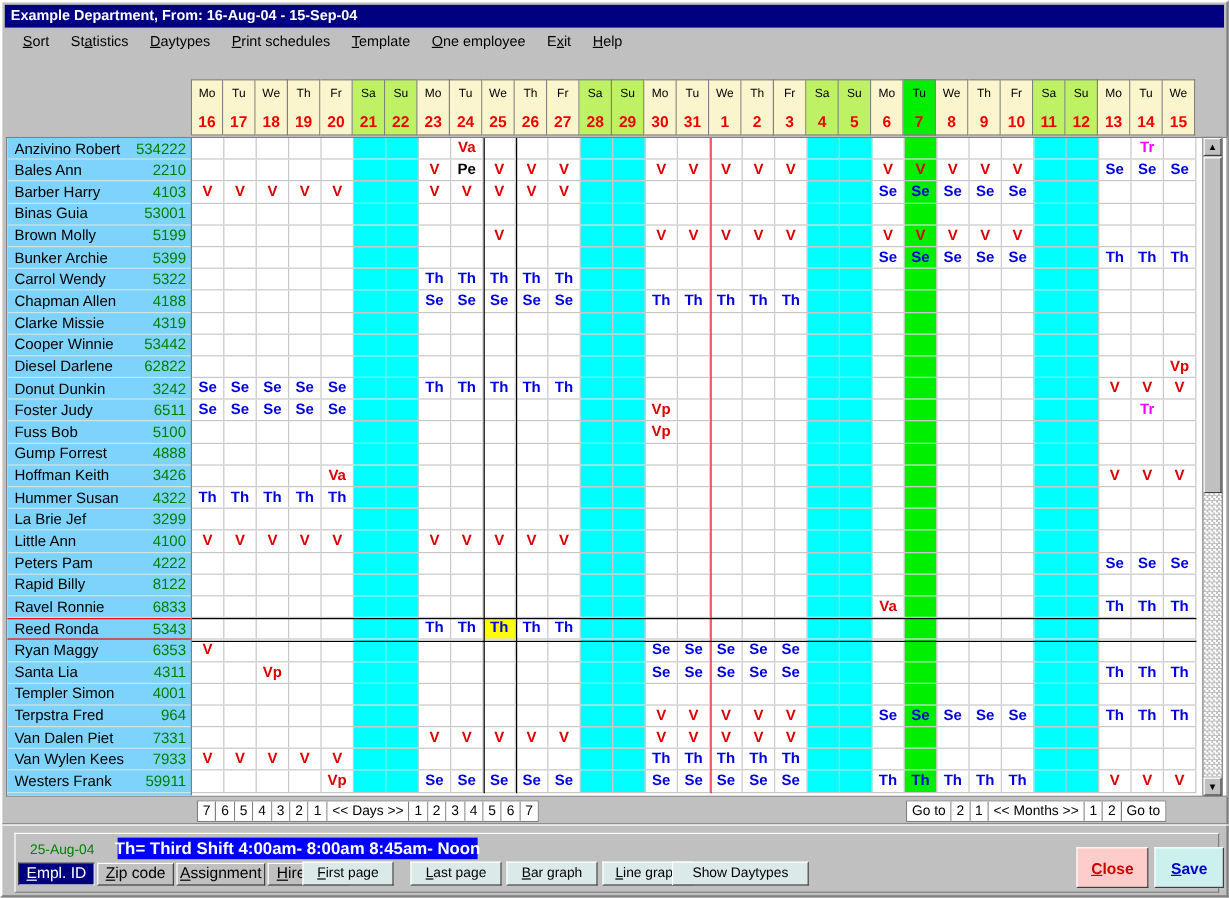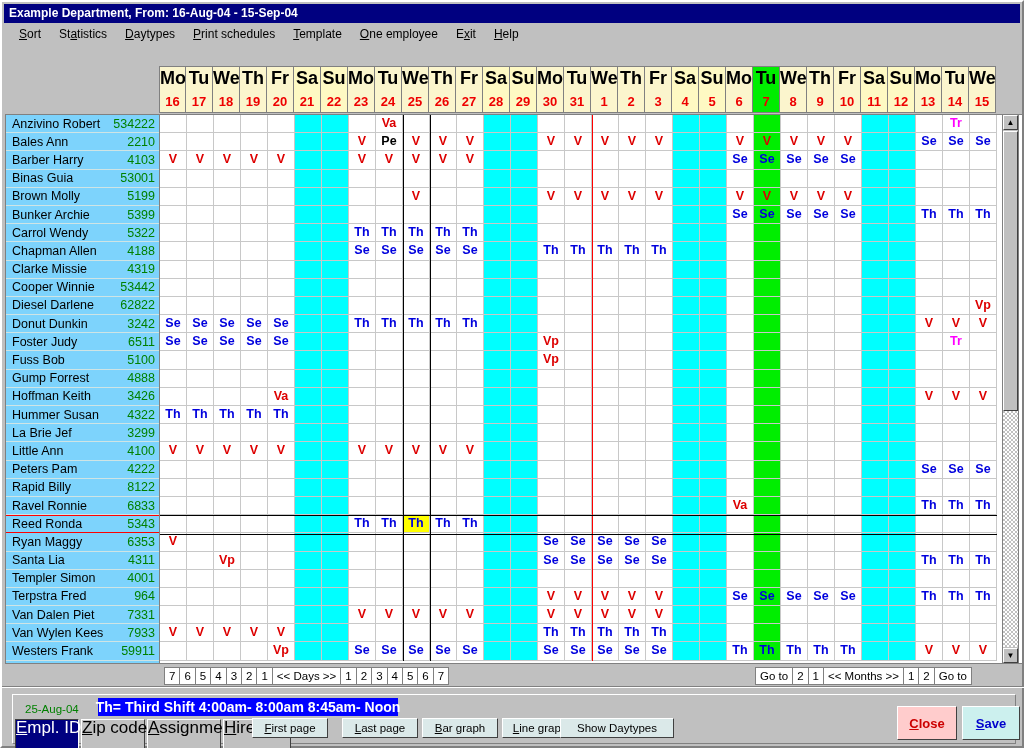--- a/index.html
+++ b/index.html
@@ -69,25 +69,25 @@
   .hcol {
     width: 27px; height: 47px;
     border-right: 1px solid #808080;
     border-bottom: 1px solid #808080;
     border-top: 1px solid #808080;
     background: #fbf5cd;
     display: flex; flex-direction: column;
     overflow: hidden;
   }
   .hcol:first-child { border-left: 1px solid #808080; }
-  .hcol.weekend { background: #fef9c3; }
+  .hcol.weekend { background: #bef264; }
   .hcol.today   { background: #00ee00; }
   .hdow {
     height: 23px; line-height: 23px; text-align: center;
-    font-size: 18px; font-weight: bold; color: #000000;
+    font-size: 10px; font-weight: normal; color: #000000;
   }
   .hday {
     height: 23px; line-height: 23px; text-align: center;
     font-size: 13px; font-weight: bold; color: #ee0000;
   }
 
   
   #gridwrap {
     position: absolute; left: 3px; top: 112px;
     width: 1018px; height: 550px;
@@ -221,23 +221,23 @@
     font-size: 11.5px; color: #008000; font-weight: normal;
   }
   #legendbar {
     position: absolute; left: 85px; top: 3px; width: 300px; height: 18px;
     background: #0000ff; color: #ffffff;
     font-size: 14px; font-weight: bold;
     display: flex; align-items: center; justify-content: center;
     white-space: nowrap;
   }
   .tabbtn {
-    position: absolute; top: 24px; height: 30px;
-    font-size: 17px; line-height: 16px;
-    text-align: left;
+    position: absolute; top: 24px; height: 19px;
+    font-size: 13px; line-height: 16px;
+    text-align: center;
     background: #c0c0c0;
     border: 1px solid #ffffff;
     border-right-color: #404040; border-bottom-color: #404040;
     white-space: nowrap;
   }
   .tabbtn.active { background: #000080; color: #ffffff; border-color:#404040 #ffffff #ffffff #404040; }
   .tabbtn u { text-decoration: underline; }
 
   .actbtn {
     position: absolute; top: 23px; height: 20px;

